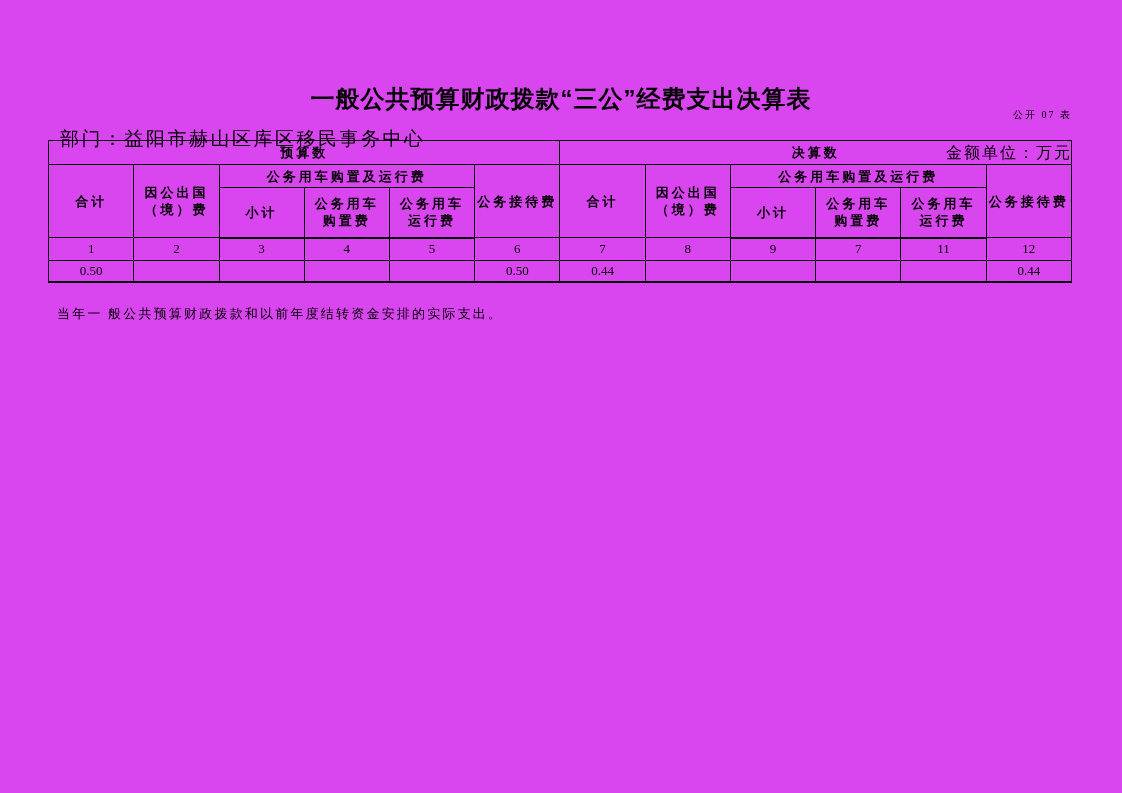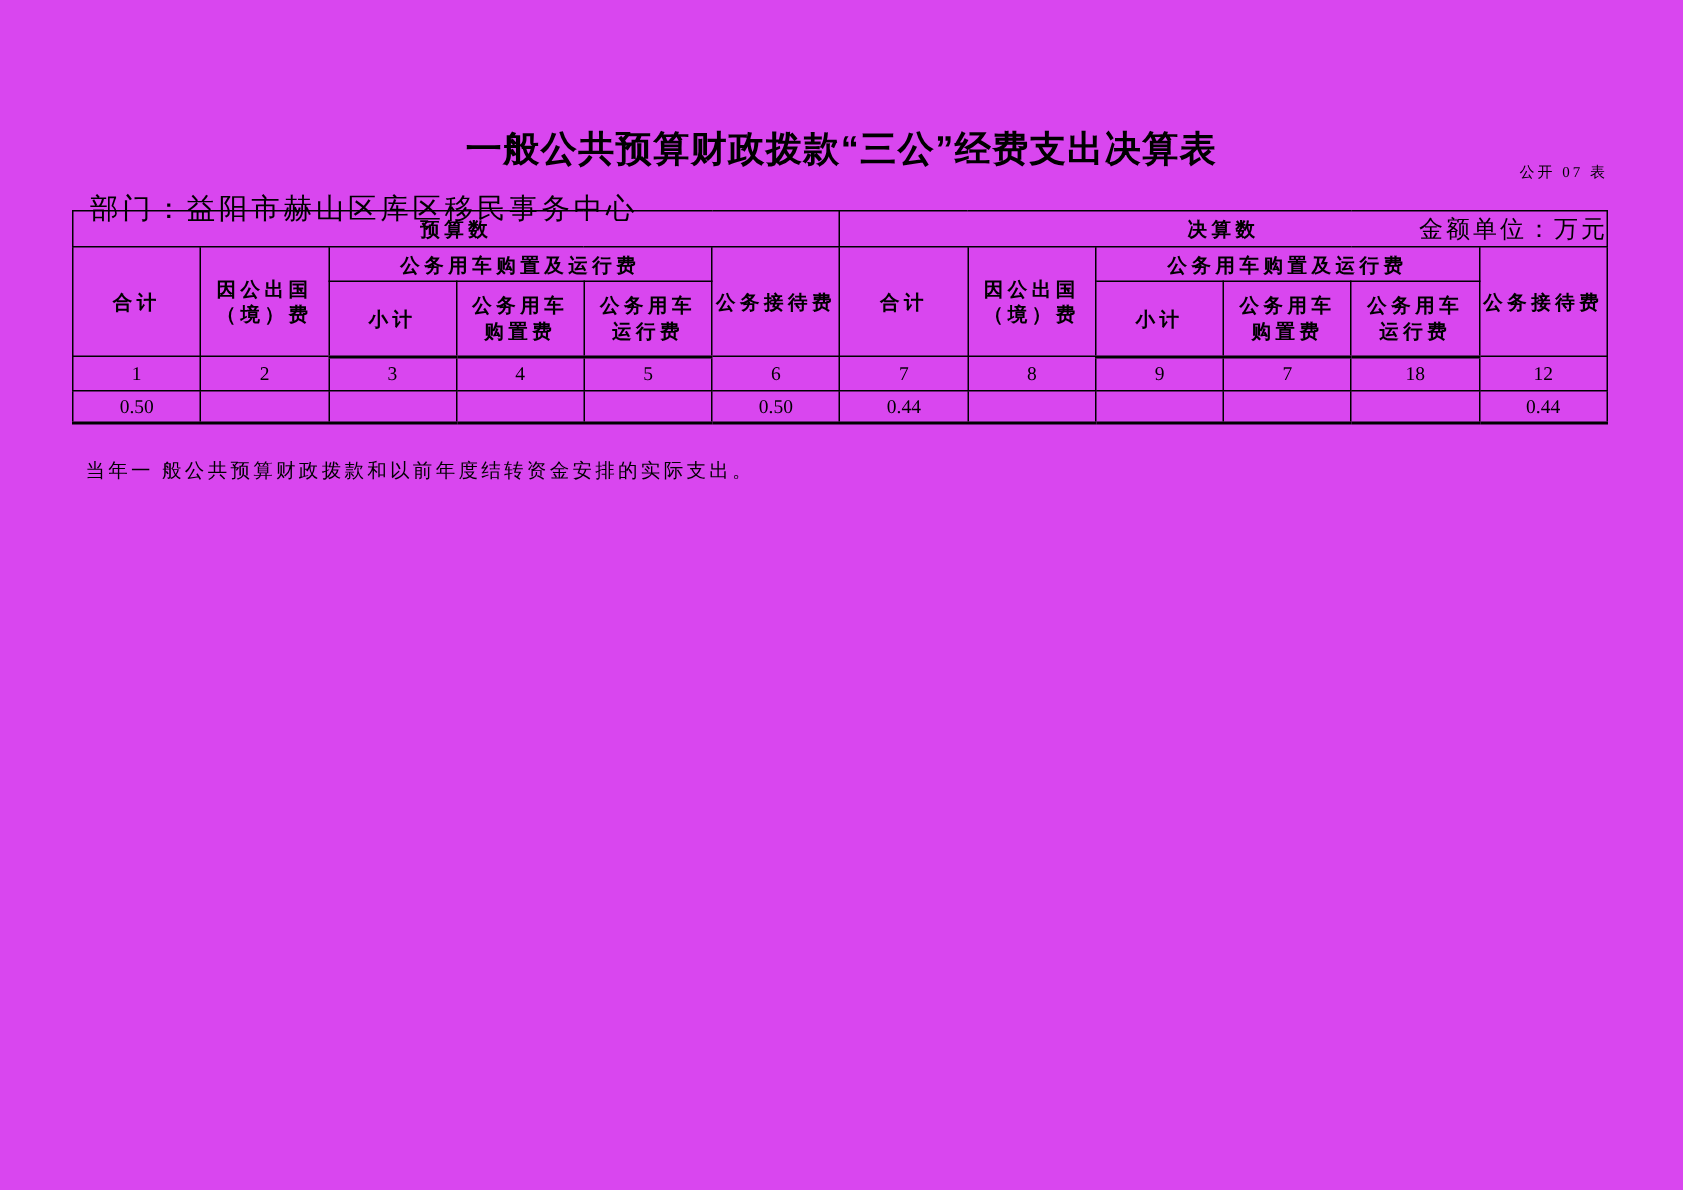--- a/index.html
+++ b/index.html
@@ -128,21 +128,21 @@
       <td class="num">1</td>
       <td class="num">2</td>
       <td class="num">3</td>
       <td class="num">4</td>
       <td class="num">5</td>
       <td class="num">6</td>
       <td class="num">7</td>
       <td class="num">8</td>
       <td class="num">9</td>
       <td class="num">7</td>
-      <td class="num">18</td>
+      <td class="num">11</td>
       <td class="num">12</td>
     </tr>
     <tr class="row-val">
       <td class="val">0.50</td>
       <td class="val"></td>
       <td class="val"></td>
       <td class="val"></td>
       <td class="val"></td>
       <td class="val">0.50</td>
       <td class="val">0.44</td>

